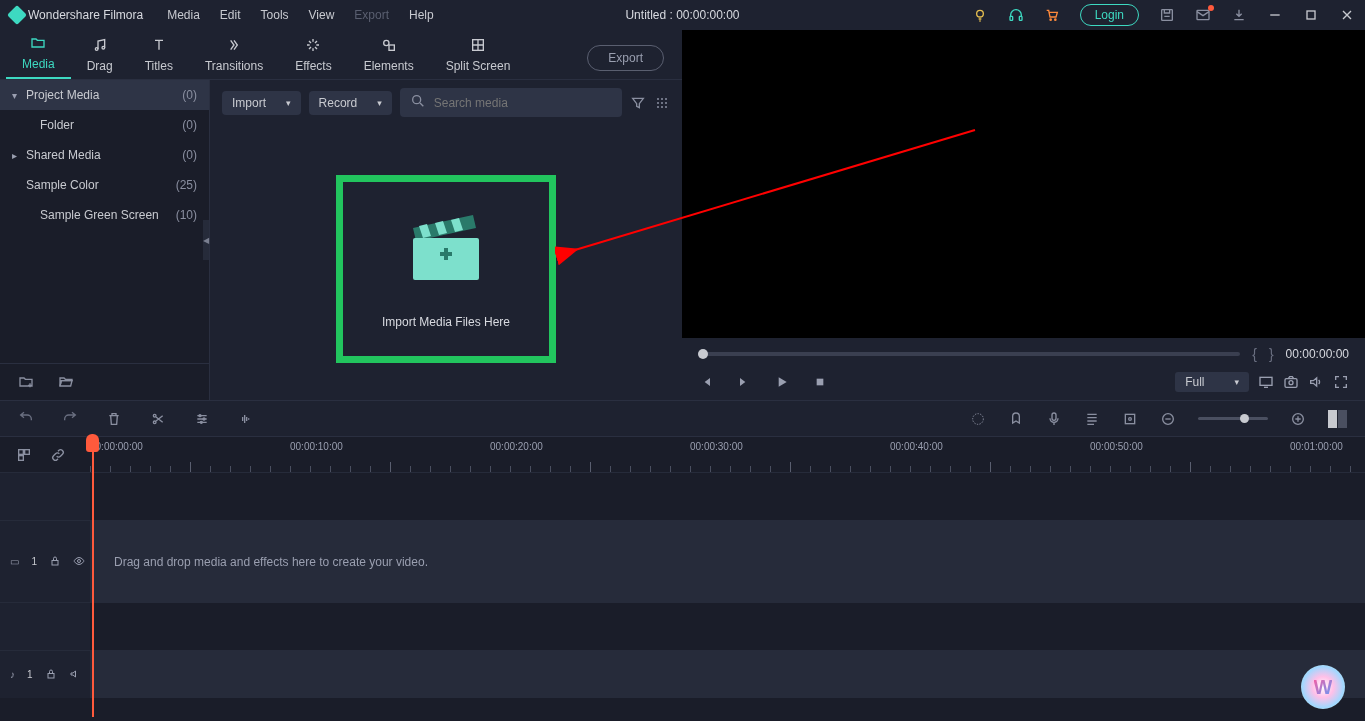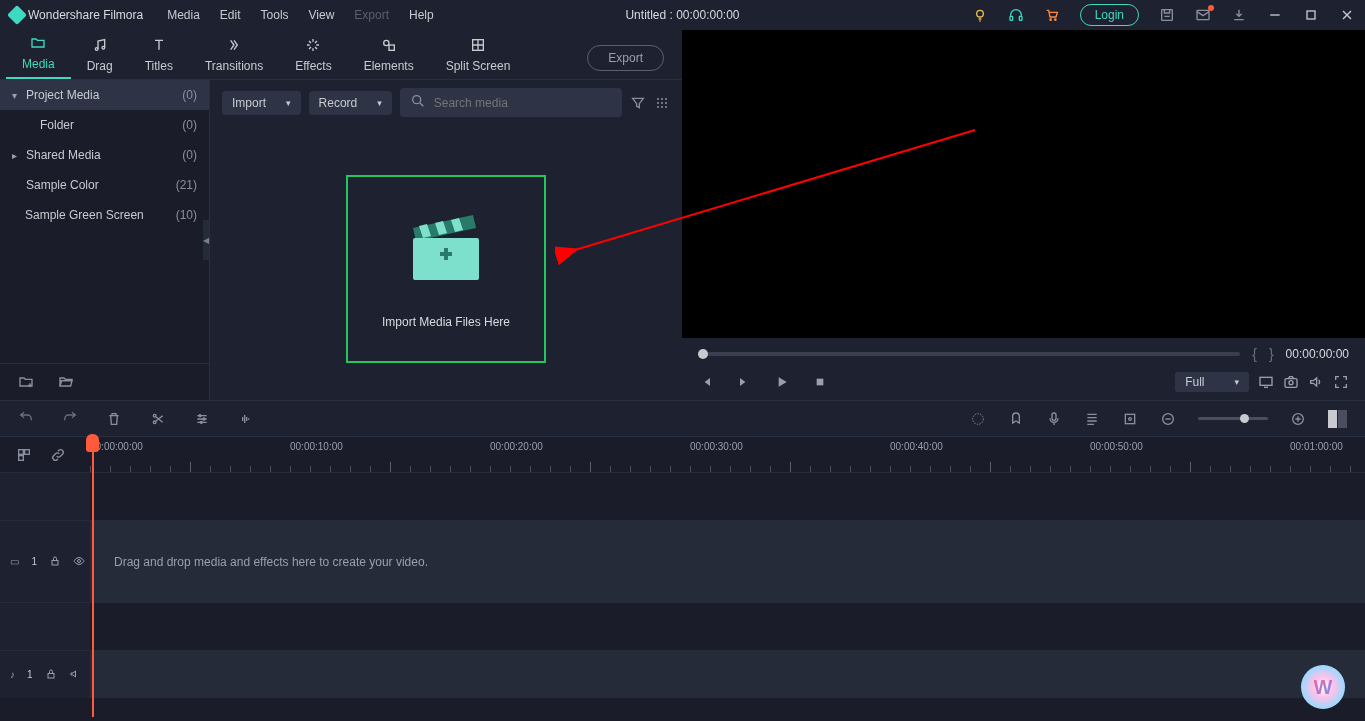--- a/index.html
+++ b/index.html
@@ -28,21 +28,21 @@
 .sidebar-item .caret { width: 14px; font-size: 10px; color: #9a9fb0; }
 .sidebar-item .label { flex: 1; }
 .sidebar-item .count { color: #8a8fa0; }
 .sidebar-bottom { margin-top: auto; display: flex; gap: 24px; padding: 10px 18px; border-top: 1px solid #2a2f40; }
 .media-area { flex: 1; display: flex; flex-direction: column; position: relative; }
 .media-toolbar { display: flex; align-items: center; gap: 8px; padding: 8px 12px; }
 .dropdown { background: #2e3446; border-radius: 4px; padding: 5px 10px; display: flex; align-items: center; gap: 20px; font-size: 12px; cursor: pointer; }
 .search-box { flex: 1; background: #2e3446; border-radius: 4px; padding: 5px 10px; display: flex; align-items: center; gap: 8px; }
 .search-box input { background: transparent; border: none; outline: none; color: #c8cad0; font-size: 12px; flex: 1; }
 .media-drop { flex: 1; display: flex; align-items: center; justify-content: center; position: relative; }
-.drop-box { border: 2px solid #22c55e; width: 200px; height: 188px; display: flex; flex-direction: column; align-items: center; justify-content: center; gap: 30px; position: absolute; top: 50px; }
+.drop-box { border: 7px solid #22c55e; width: 220px; height: 188px; display: flex; flex-direction: column; align-items: center; justify-content: center; gap: 30px; position: absolute; top: 50px; }
 .drop-text { font-size: 12px; color: #d8dae0; }
 .collapse-handle { position: absolute; left: -7px; top: 50%; transform: translateY(-50%); width: 6px; height: 40px; display: flex; align-items: center; justify-content: center; background: #262b3a; font-size: 8px; color: #7a7f90; }
 .preview-panel { flex: 1; background: #000; display: flex; flex-direction: column; }
 .preview-video { flex: 1; background: #000; }
 .preview-controls { background: #1e2230; padding: 8px 16px; }
 .scrubber { display: flex; align-items: center; gap: 12px; margin-bottom: 10px; }
 .scrub-track { flex: 1; height: 4px; background: #3a3f50; border-radius: 2px; position: relative; }
 .scrub-thumb { position: absolute; left: 0; top: -3px; width: 10px; height: 10px; background: #c8cad0; border-radius: 50%; }
 .time-display { font-size: 12px; color: #d8dae0; }
 .bracket { color: #6a6f80; font-size: 14px; }
@@ -222,23 +222,23 @@
           <span class="label">Folder</span>
           <span class="count">(0)</span>
         </div>
         <div class="sidebar-item">
           <span class="caret">▸</span>
           <span class="label">Shared Media</span>
           <span class="count">(0)</span>
         </div>
         <div class="sidebar-item" style="padding-left:26px">
           <span class="label">Sample Color</span>
-          <span class="count">(21)</span>
-        </div>
-        <div class="sidebar-item" style="padding-left:25px">
+          <span class="count">(25)</span>
+        </div>
+        <div class="sidebar-item" style="padding-left:40px">
           <span class="label">Sample Green Screen</span>
           <span class="count">(10)</span>
         </div>
         <div class="sidebar-bottom">
           <span class="icon" style="color:#8a8fa0">
             <svg class="ic" viewBox="0 0 24 24" fill="none" stroke="currentColor" stroke-width="2">
                 <path d="M3 6h6l2 2h10v10H3z"></path>
                 <path d="M18 14v6M15 17h6"></path>
               </svg>
           </span>

